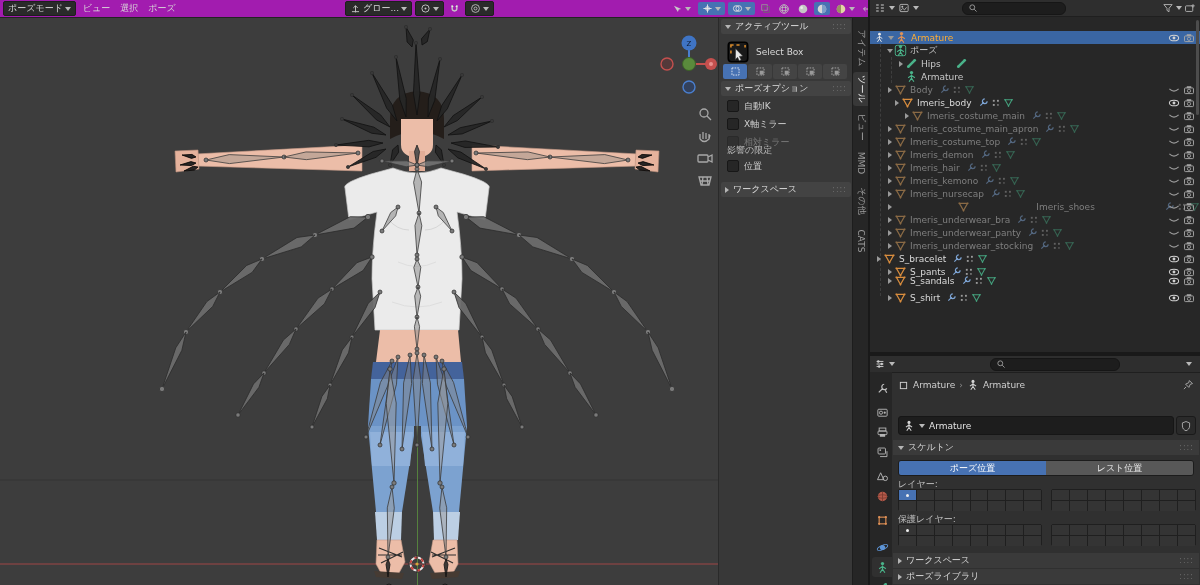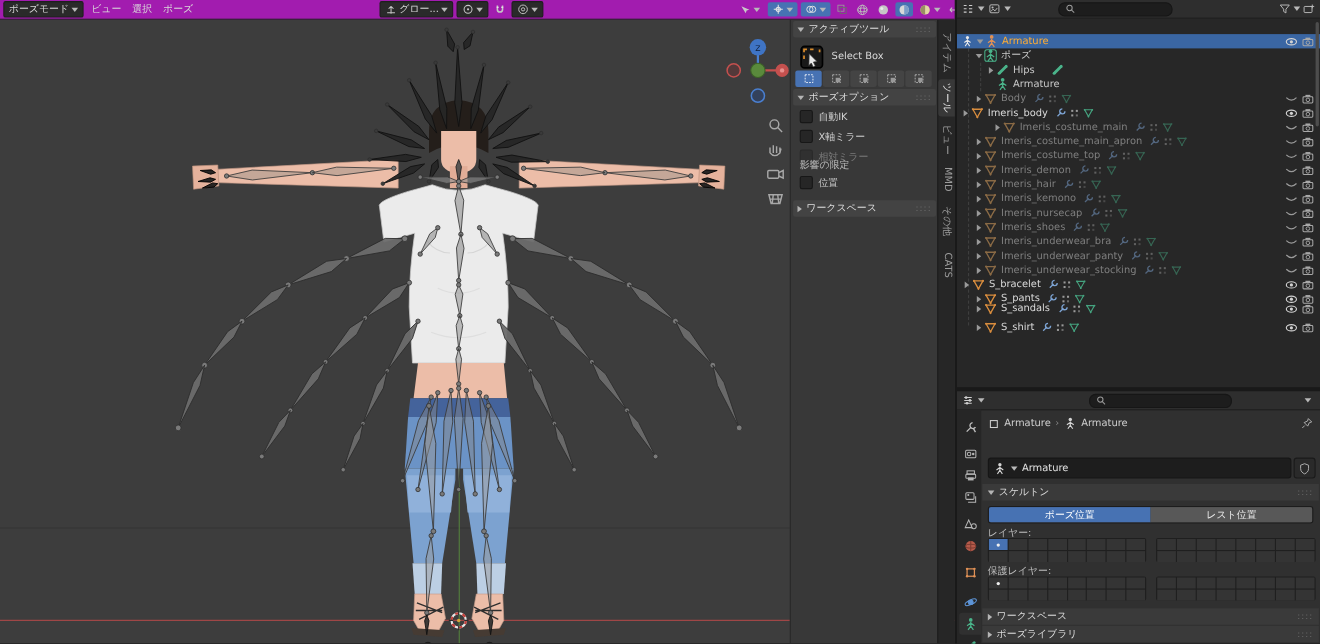--- a/index.html
+++ b/index.html
@@ -736,21 +736,21 @@
               </span>
               <span>
                 <svg width="12" height="12" viewBox="0 0 14 14">
                   <rect x="1.8" y="4.6" width="10.4" height="6.6" rx="1" fill="none" stroke="#a8a8a8" stroke-width="1.1"></rect>
                   <circle cx="7" cy="7.9" r="1.9" fill="none" stroke="#a8a8a8"></circle>
                   <rect x="4.4" y="2.6" width="5.2" height="2" fill="#a8a8a8"></rect>
                 </svg>
               </span>
             </span>
           </div>
-          <div class="orow" style="top: 96px; padding-left: 3px;">
+          <div class="orow" style="top: 96px; padding-left: 22px;">
             <span style="width: 9px; display: inline-flex; justify-content: center;">
               <span class="tri-r" style="border-left-color:#9a9a9a;"></span>
             </span>
             <span style="display: inline-flex; width: 13px; justify-content: center;">
               <svg width="13" height="13" viewBox="0 0 14 14">
                 <polygon points="2.6,3.6 11.4,3.6 7,11.4" fill="none" stroke="#d98d3e" stroke-width="1.3"></polygon>
                 <circle cx="2.6" cy="3.6" r="1" fill="#d98d3e"></circle>
                 <circle cx="11.4" cy="3.6" r="1" fill="#d98d3e"></circle>
                 <circle cx="7" cy="11.4" r="1" fill="#d98d3e"></circle>
               </svg>
@@ -1161,21 +1161,21 @@
               </span>
               <span>
                 <svg width="12" height="12" viewBox="0 0 14 14">
                   <rect x="1.8" y="4.6" width="10.4" height="6.6" rx="1" fill="none" stroke="#a8a8a8" stroke-width="1.1"></rect>
                   <circle cx="7" cy="7.9" r="1.9" fill="none" stroke="#a8a8a8"></circle>
                   <rect x="4.4" y="2.6" width="5.2" height="2" fill="#a8a8a8"></rect>
                 </svg>
               </span>
             </span>
           </div>
-          <div class="orow" style="top: 200px; padding-left: 15px;">
+          <div class="orow" style="top: 200px; padding-left: 15px; justify-content: space-between;">
             <span style="width: 9px; display: inline-flex; justify-content: center;">
               <span class="tri-r" style="border-left-color:#9a9a9a;"></span>
             </span>
             <span style="display: inline-flex; width: 13px; justify-content: center;">
               <svg width="13" height="13" viewBox="0 0 14 14">
                 <polygon points="2.6,3.6 11.4,3.6 7,11.4" fill="none" stroke="#8a6a45" stroke-width="1.3"></polygon>
                 <circle cx="2.6" cy="3.6" r="1" fill="#8a6a45"></circle>
                 <circle cx="11.4" cy="3.6" r="1" fill="#8a6a45"></circle>
                 <circle cx="7" cy="11.4" r="1" fill="#8a6a45"></circle>
               </svg>

